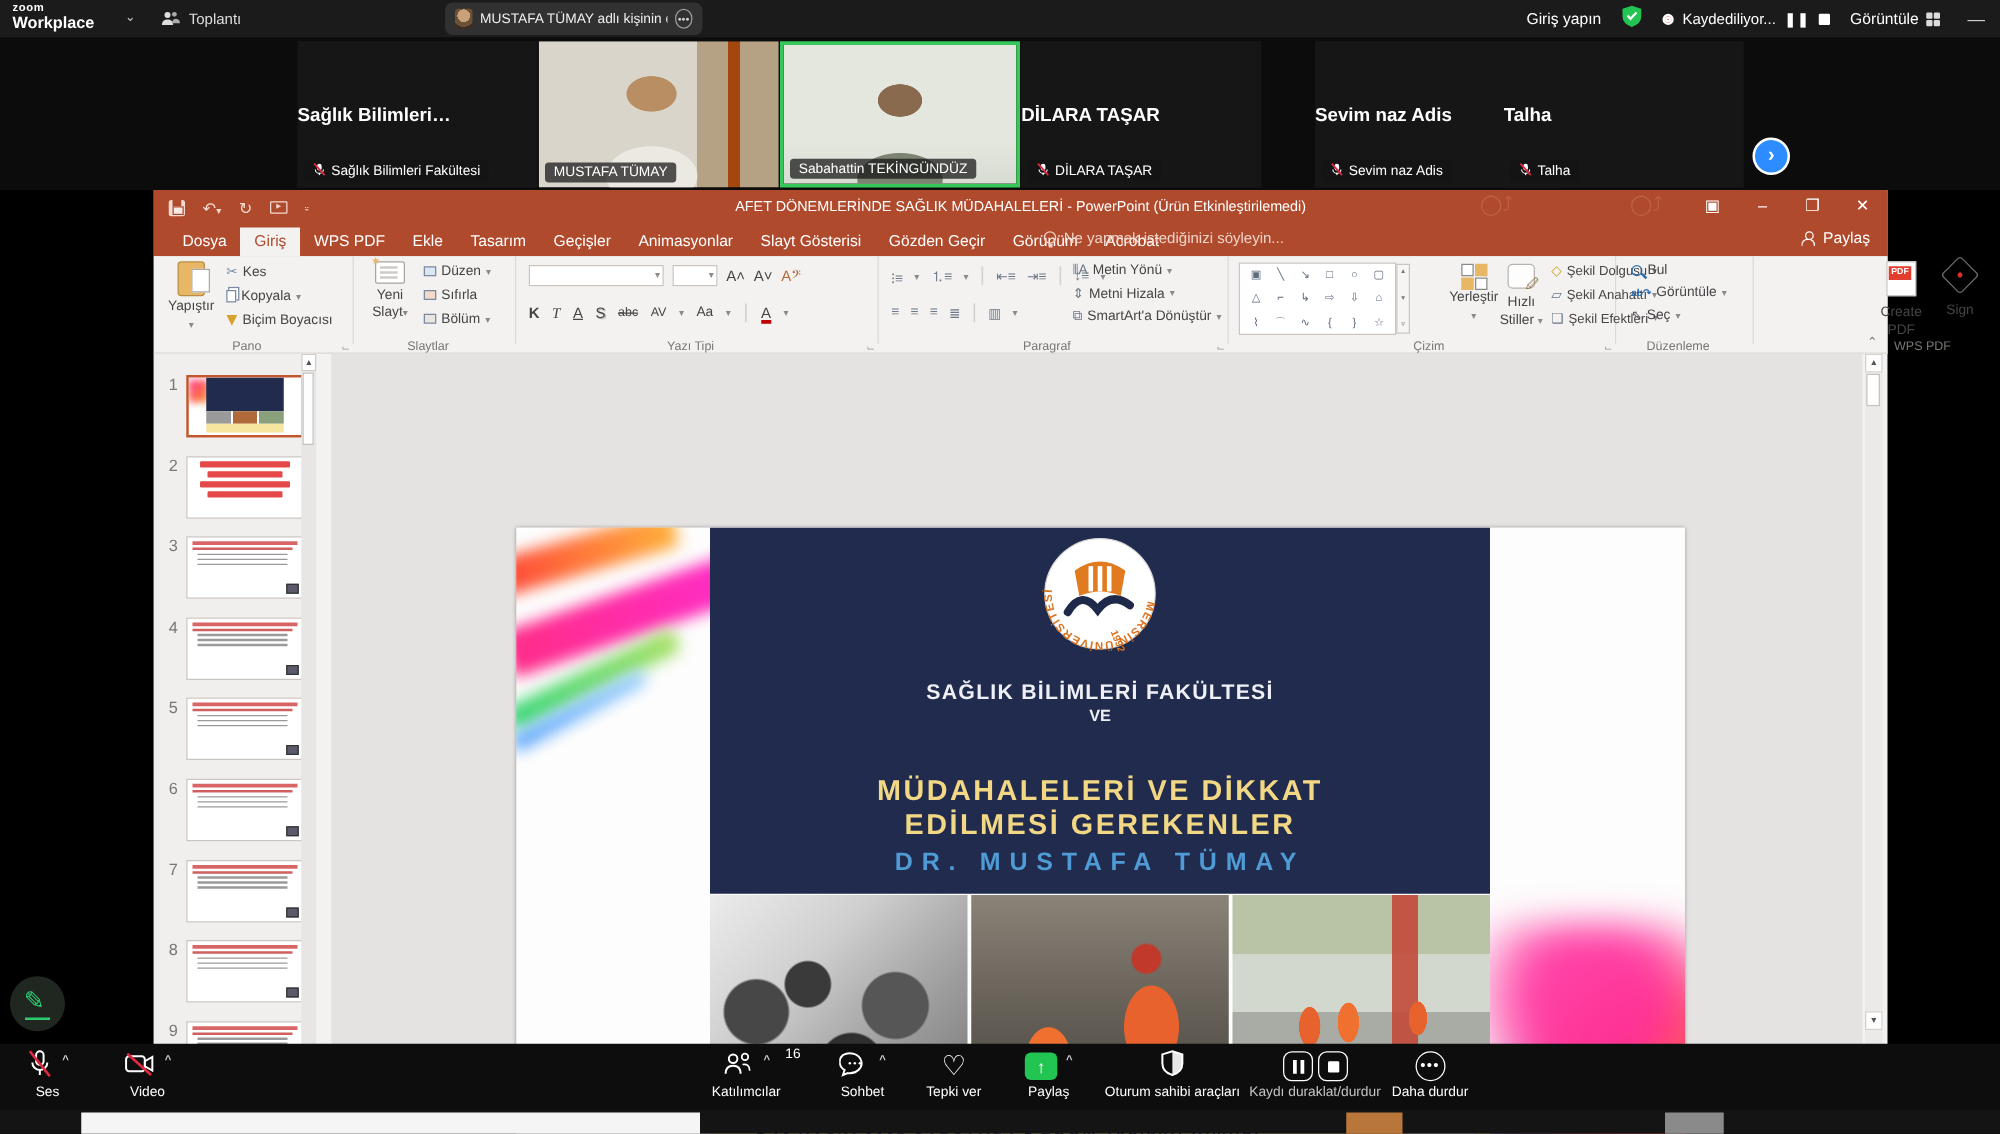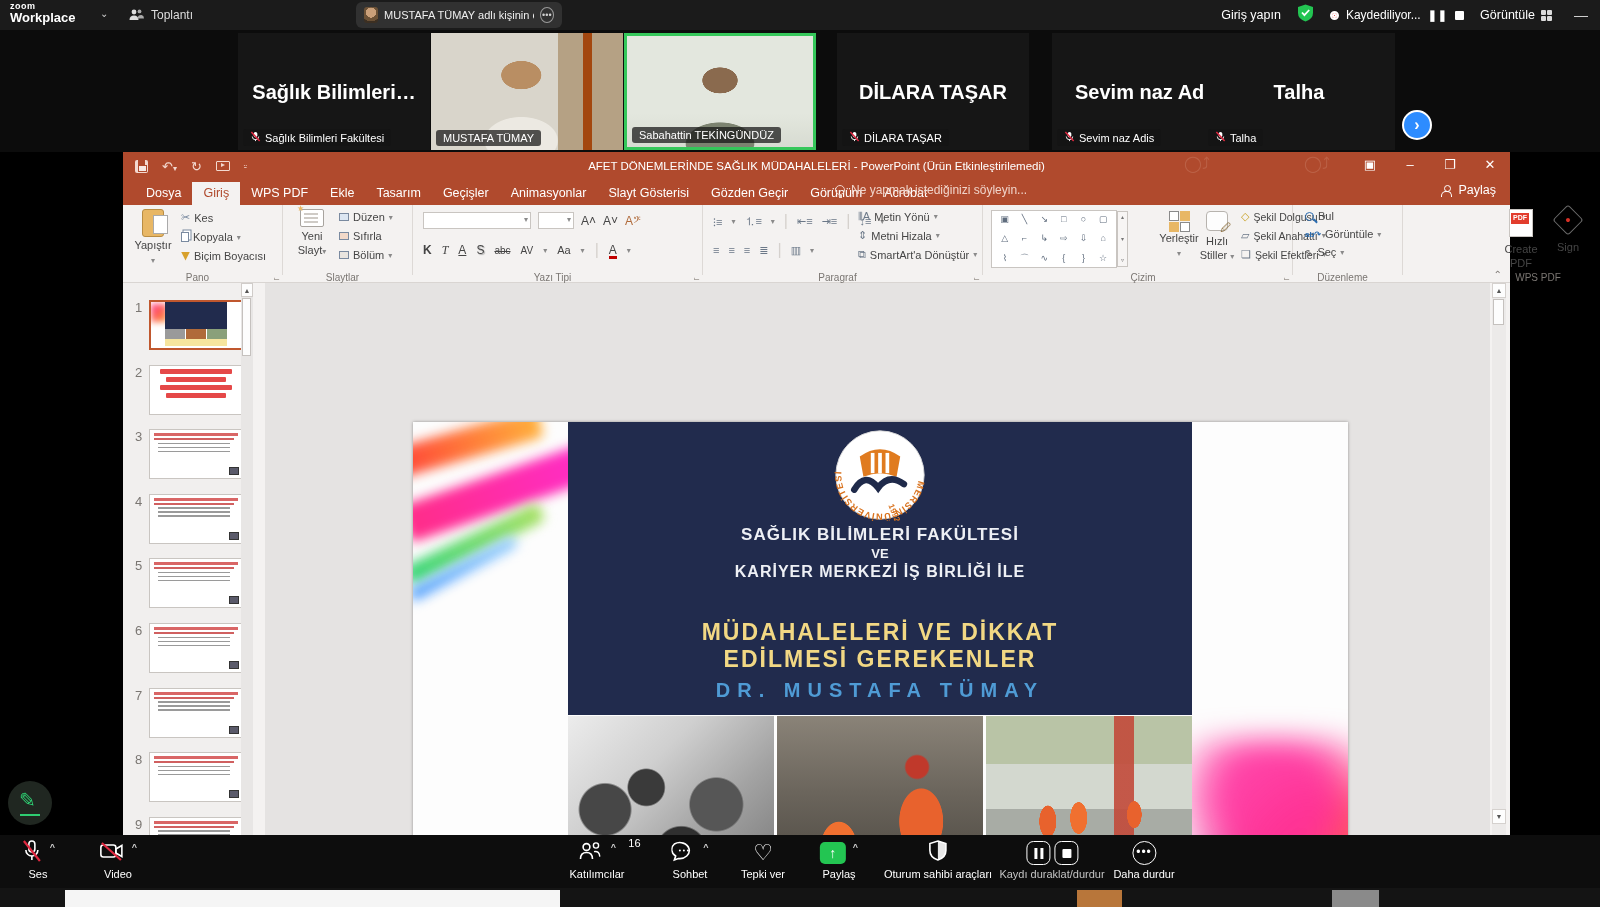--- a/index.html
+++ b/index.html
@@ -26,21 +26,21 @@
   .rec-stop { width:9px; height:9px; background:#fff; border-radius:1px; }
   #viewbtn { display:flex; align-items:center; gap:6px; font-size:12.5px; color:#fff; }
   .grid-ico { display:inline-grid; grid-template-columns:5px 5px; grid-gap:1px; }
   .grid-ico i { width:5px; height:5px; background:#dcdcdc; border-radius:1px; }
   #minim { color:#cfcfcf; font-size:14px; margin-left:6px; }
 
   
   #strip { position:absolute; left:0; top:30px; width:1600px; height:122px; background:#0c0c0c; z-index:40; }
   .tile { position:absolute; top:3px; width:192px; height:117px; background:#161616; overflow:hidden; }
   .tile.active { border:3px solid #35c75a; }
-  .tile .cname { position:absolute; left:0; right:0; top:50%; transform:translateY(-50%); text-align:center; color:#fff; font-weight:bold; font-size:20px; }
+  .tile .cname { position:absolute; left:0; right:0; top:50%; transform:translateY(-50%); text-align:left; color:#fff; font-weight:bold; font-size:15px; }
   .tile .chip { position:absolute; left:5px; bottom:4px; background:rgba(20,20,20,.72); border-radius:3px; padding:2px 7px; display:flex; align-items:center; gap:4px; color:#fff; font-size:11px; white-space:nowrap; }
   .vbg1 { width:100%; height:100%;
     background:
       radial-gradient(ellipse 34px 24px at 47% 36%, #b98e63 58%, rgba(0,0,0,0) 60%),
       radial-gradient(ellipse 62px 40px at 47% 92%, #ece9e2 58%, rgba(0,0,0,0) 60%),
       linear-gradient(90deg,#d9d5cb 0 66%, #b5a184 66% 79%, #a3470f 79% 84%, #b5a184 84% 100%); }
   .vbg2 { width:100%; height:100%;
     background:
       radial-gradient(ellipse 30px 22px at 50% 40%, #8a6a4e 58%, rgba(0,0,0,0) 60%),
       radial-gradient(ellipse 58px 36px at 50% 97%, #7c8370 58%, rgba(0,0,0,0) 60%),
@@ -155,21 +155,21 @@
   .blurblob { position:absolute; right:-30px; bottom:-30px; width:260px; height:240px; z-index:1; filter:blur(14px);
     background:
       radial-gradient(circle at 60% 25%, rgba(255,45,156,.9) 0 22%, rgba(255,45,156,0) 45%),
       radial-gradient(circle at 82% 55%, rgba(255,80,60,.9) 0 25%, rgba(255,80,60,0) 50%),
       radial-gradient(circle at 50% 75%, rgba(90,45,160,.85) 0 18%, rgba(90,45,160,0) 42%),
       radial-gradient(circle at 85% 88%, rgba(255,210,74,.9) 0 18%, rgba(255,210,74,0) 40%); }
   .blurblob2 { position:absolute; right:160px; bottom:10px; width:80px; height:60px; filter:blur(10px); z-index:1;
     background:radial-gradient(circle, rgba(255,120,200,.8), rgba(255,120,200,0) 70%); }
   #navycard { position:absolute; left:155px; top:0; width:624px; height:293px; background:#212b4d; z-index:2; }
   #mlogo { position:absolute; left:50%; top:7px; transform:translateX(-50%); }
-  .orgtxt { position:absolute; left:0; width:100%; text-align:center; color:#eef0f5; font-weight:bold; }
+  .orgtxt { position:absolute; left:0; width:100%; text-align:center; color:#eef0f5; font-weight:bold;margin-top:19px; }
   #org1 { top:103px; font-size:17px; letter-spacing:1px; }
   #org2 { top:124px; font-size:13px; }
   #org3 { top:141px; font-size:16px; letter-spacing:1px; }
   .ttl { position:absolute; left:0; width:100%; text-align:center; color:#f2d884; font-weight:bold; font-size:23px; letter-spacing:2px; }
   #ttl1 { top:170px; } #ttl2 { top:197px; } #ttl3 { top:224px; }
   #presenter { position:absolute; left:0; top:257px; width:100%; text-align:center; color:#4f9bd5; font-weight:bold; font-size:20px; letter-spacing:7px; }
   .photo { position:absolute; top:294px; width:206px; height:170px; z-index:2; }
   #ph1 { left:155px; background:
       radial-gradient(circle at 18% 55%, #474747 0 13%, rgba(0,0,0,0) 14%),
       radial-gradient(circle at 38% 42%, #3a3a3a 0 11%, rgba(0,0,0,0) 12%),
@@ -300,21 +300,21 @@
         <div class="chip">
           <span>MUSTAFA TÜMAY</span>
         </div>
       </div>
       <div class="tile active" style="left: 624px;">
         <div class="vbg2"></div>
         <div class="chip">
           <span>Sabahattin TEKİNGÜNDÜZ</span>
         </div>
       </div>
-      <div class="tile" style="left: 817px; margin-left: 20px;">
+      <div class="tile" style="left: 817px;">
         <div class="cname">DİLARA TAŞAR</div>
         <div class="chip">
           <span><svg width="11" height="11" viewBox="0 0 12 12">
               <rect x="4" y="1" width="4" height="6" rx="2" fill="#fff"></rect>
               <path d="M2.5 6 a3.5 3.5 0 0 0 7 0" stroke="#fff" stroke-width="1" fill="none"></path>
               <rect x="5.5" y="9" width="1" height="2" fill="#fff"></rect>
               <line x1="1.5" y1="1" x2="10.5" y2="11" stroke="#e02840" stroke-width="1.6"></line>
             </svg></span>
           <span>DİLARA TAŞAR</span>
         </div>
@@ -731,21 +731,20 @@
             <text font-size="9" fill="#d9731f" font-weight="bold" transform="rotate(68 50 50)" x="84" y="54">1992</text>
             <path d="M28 30 q22,-16 44,0 l-4,22 q-18,-8 -36,0 z" fill="#e07b1f"></path>
             <rect x="40" y="26" width="4" height="22" fill="#fff"></rect>
               <rect x="48" y="26" width="4" height="22" fill="#fff"></rect>
               <rect x="56" y="26" width="4" height="22" fill="#fff"></rect>
             <path d="M22 66 q12,-20 26,-2 q12,-16 28,-4" stroke="#1f2a4a" stroke-width="7" fill="none" stroke-linecap="round"></path>
           </svg>
         </div>
         <div class="orgtxt" id="org1">SAĞLIK BİLİMLERİ FAKÜLTESİ</div>
         <div class="orgtxt" id="org2">VE</div>
-        <div class="orgtxt" id="org3">KARİYER MERKEZİ İŞ BİRLİĞİ İLE</div>
         <div class="ttl" id="ttl2">MÜDAHALELERİ VE DİKKAT</div>
         <div class="ttl" id="ttl3">EDİLMESİ GEREKENLER</div>
         <div id="presenter">DR. MUSTAFA TÜMAY</div>
       </div>
 
       <div class="photo" id="ph1"></div>
       <div class="photo" id="ph2"></div>
       <div class="photo" id="ph3"></div>
       <div id="online">Online</div>
 

